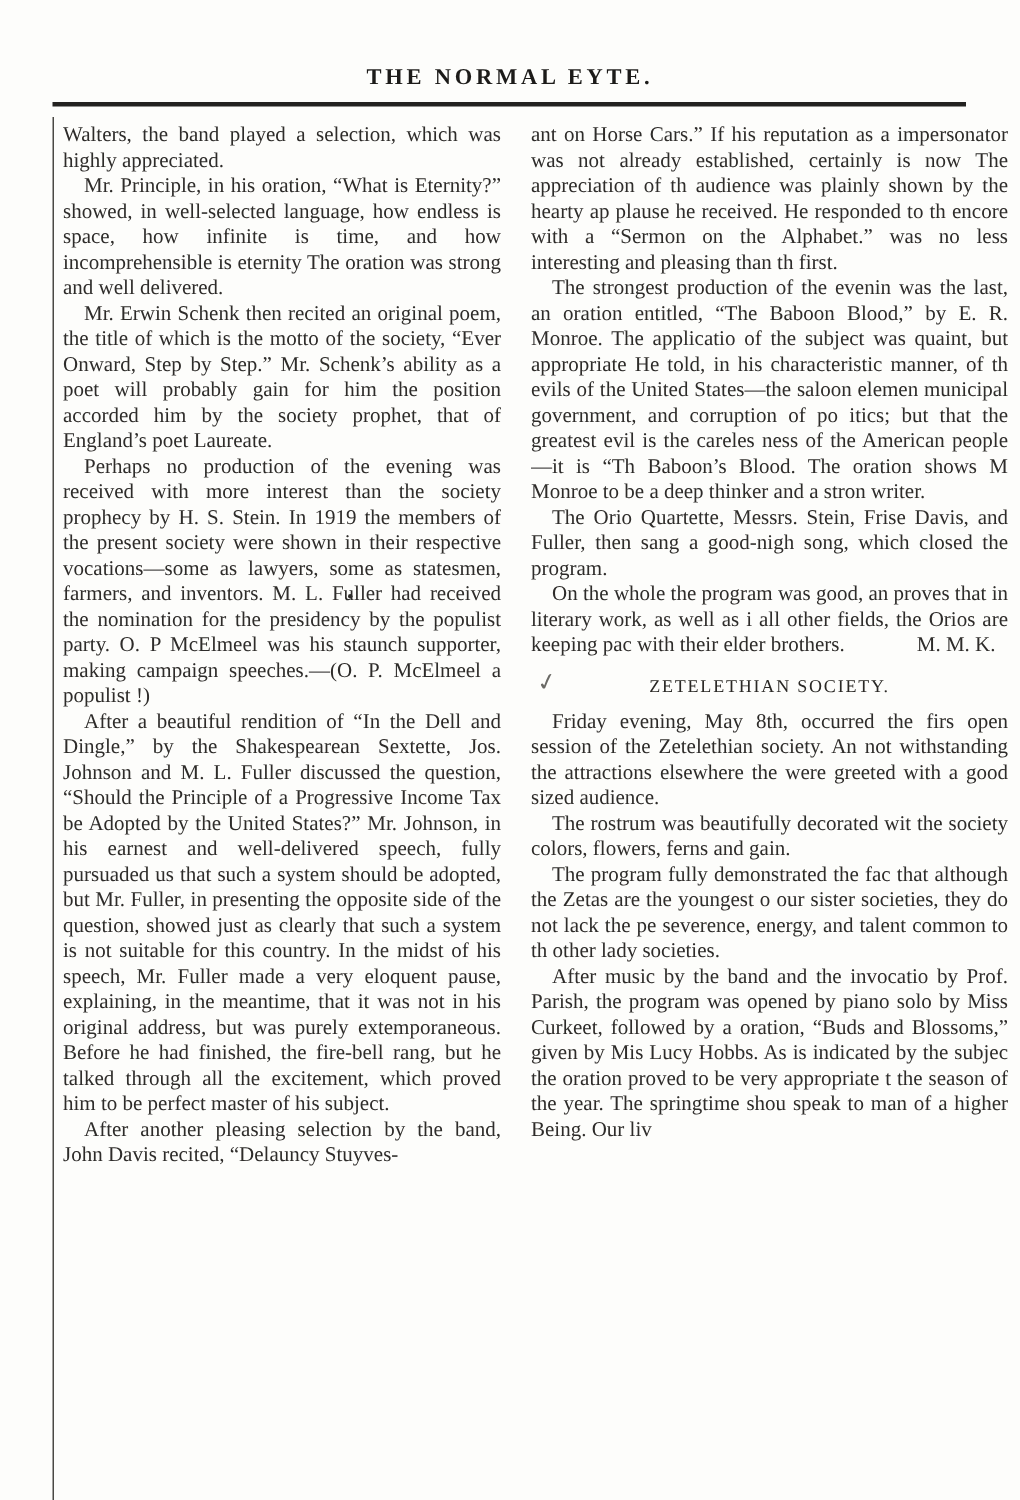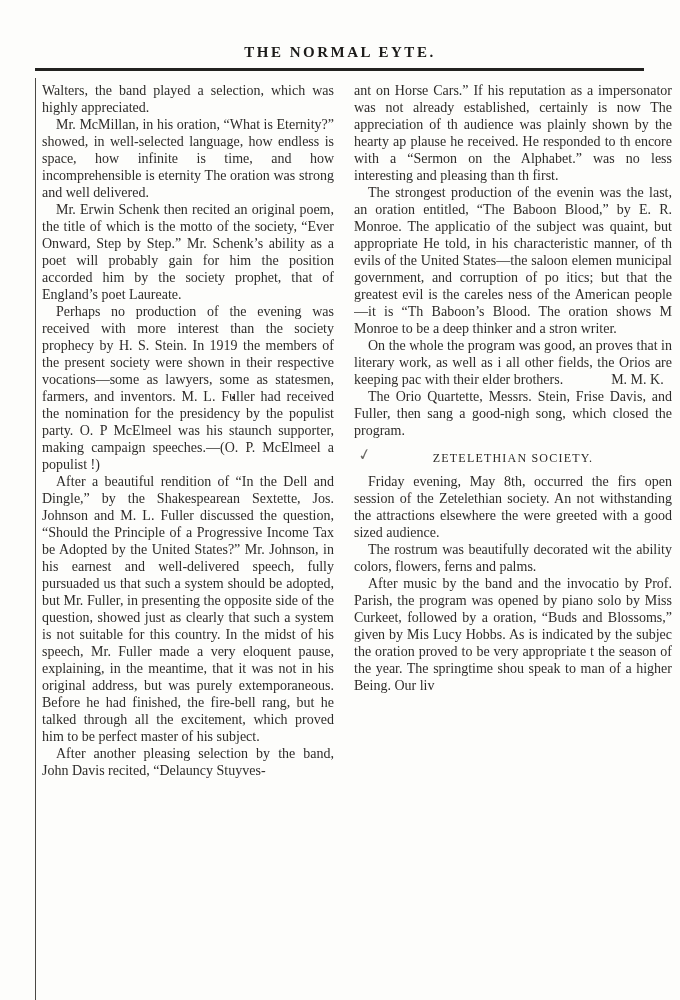--- a/index.html
+++ b/index.html
@@ -95,37 +95,38 @@
     <h1 class="title">THE NORMAL EYTE.</h1>
   </div>
   <div class="head-rule"></div>
   <div class="left-rule"></div>
   <div class="ink-dot"></div>
 
   <div class="columns">
 
     <div class="col col-left">
       <p class="noindent">Walters, the band played a selection, which was highly appreciated.</p>
-      <p>Mr. McMillan, in his oration, “What is Eternity?” showed, in well-selected language, how endless is space, how infinite is time, and how incomprehensible is eternity  The oration was strong and well delivered.</p>
+      <p>Mr. Principle, in his oration, “What is Eternity?” showed, in well-selected language, how endless is space, how infinite is time, and how incomprehensible is eternity  The oration was strong and well delivered.</p>
       <p>Mr. Erwin Schenk then recited an original poem, the title of which is the motto of the society, “Ever Onward, Step by Step.”  Mr. Schenk’s ability as a poet will probably gain for him the position accorded him by the society prophet, that of England’s poet Laureate.</p>
       <p>Perhaps no production of the evening was received with more interest than the society prophecy by H. S. Stein.  In 1919 the members of the present society were shown in their respective vocations—some as lawyers, some as statesmen, farmers, and inventors.  M. L. Fuller had received the nomination for the presidency by the populist party.  O. P McElmeel was his staunch supporter, making campaign speeches.—(O. P. McElmeel a populist !)</p>
       <p>After a beautiful rendition of “In the Dell and Dingle,” by the Shakespearean Sextette, Jos. Johnson and M. L. Fuller discussed the question, “Should the Principle of a Progressive Income Tax be Adopted by the United States?”  Mr. Johnson, in his earnest and well-delivered speech, fully pursuaded us that such a system should be adopted, but Mr. Fuller, in presenting the opposite side of the question, showed just as clearly that such a system is not suitable for this country.  In the midst of his speech, Mr. Fuller made a very eloquent pause, explaining, in the meantime, that it was not in his original address, but was purely extemporaneous.  Before he had finished, the fire-bell rang, but he talked through all the excitement, which proved him to be perfect master of his subject.</p>
       <p>After another pleasing selection by the band, John Davis recited, “Delauncy Stuyves-</p>
     </div>
 
     <div class="col col-right">
       <p class="noindent">ant on Horse Cars.”  If his reputation as a impersonator was not already established, certainly is now  The appreciation of th audience was plainly shown by the hearty ap plause he received.  He responded to th encore with a “Sermon on the Alphabet.” was no less interesting and pleasing than th first.</p>
       <p>The strongest production of the evenin was the last, an oration entitled, “The Baboon Blood,” by E. R. Monroe.  The applicatio of the subject was quaint, but appropriate He told, in his characteristic manner, of th evils of the United States—the saloon elemen municipal government, and corruption of po itics; but that the greatest evil is the careles ness of the American people—it is “Th Baboon’s Blood.  The oration shows M Monroe to be a deep thinker and a stron writer.</p>
+      <p>The Orio Quartette, Messrs. Stein, Frise Davis, and Fuller, then sang a good-nigh song, which closed the program.</p>
       <p><span>On the whole the program was good, an proves that in literary work, as well as i all other fields, the Orios are keeping pac with their elder brothers.</span><span class="sig">M. M. K.</span></p>
-      <p>The Orio Quartette, Messrs. Stein, Frise Davis, and Fuller, then sang a good-nigh song, which closed the program.</p>
 
       <div class="section-head">
         <span class="check">✓</span>
         <h2>ZETELETHIAN SOCIETY.</h2>
       </div>
 
       <p>Friday evening, May 8th, occurred the firs open session of the Zetelethian society.  An not withstanding the attractions elsewhere the were greeted with a good sized audience.</p>
-      <p>The rostrum was beautifully decorated wit the ability colors, flowers, ferns and palms.</p>
+      <p>The rostrum was beautifully decorated wit the society colors, flowers, ferns and gain.</p>
+      <p>The program fully demonstrated the fac that although the Zetas are the youngest o our sister societies, they do not lack the pe severence, energy, and talent common to th other lady societies.</p>
       <p>After music by the band and the invocatio by Prof. Parish, the program was opened by piano solo by Miss Curkeet, followed by a oration, “Buds and Blossoms,” given by Mis Lucy Hobbs.  As is indicated by the subjec the oration proved to be very appropriate t the season of the year.  The springtime shou speak to man of a higher Being.  Our liv</p>
     </div>
 
   </div>
 </div>
 
 </body></html>

